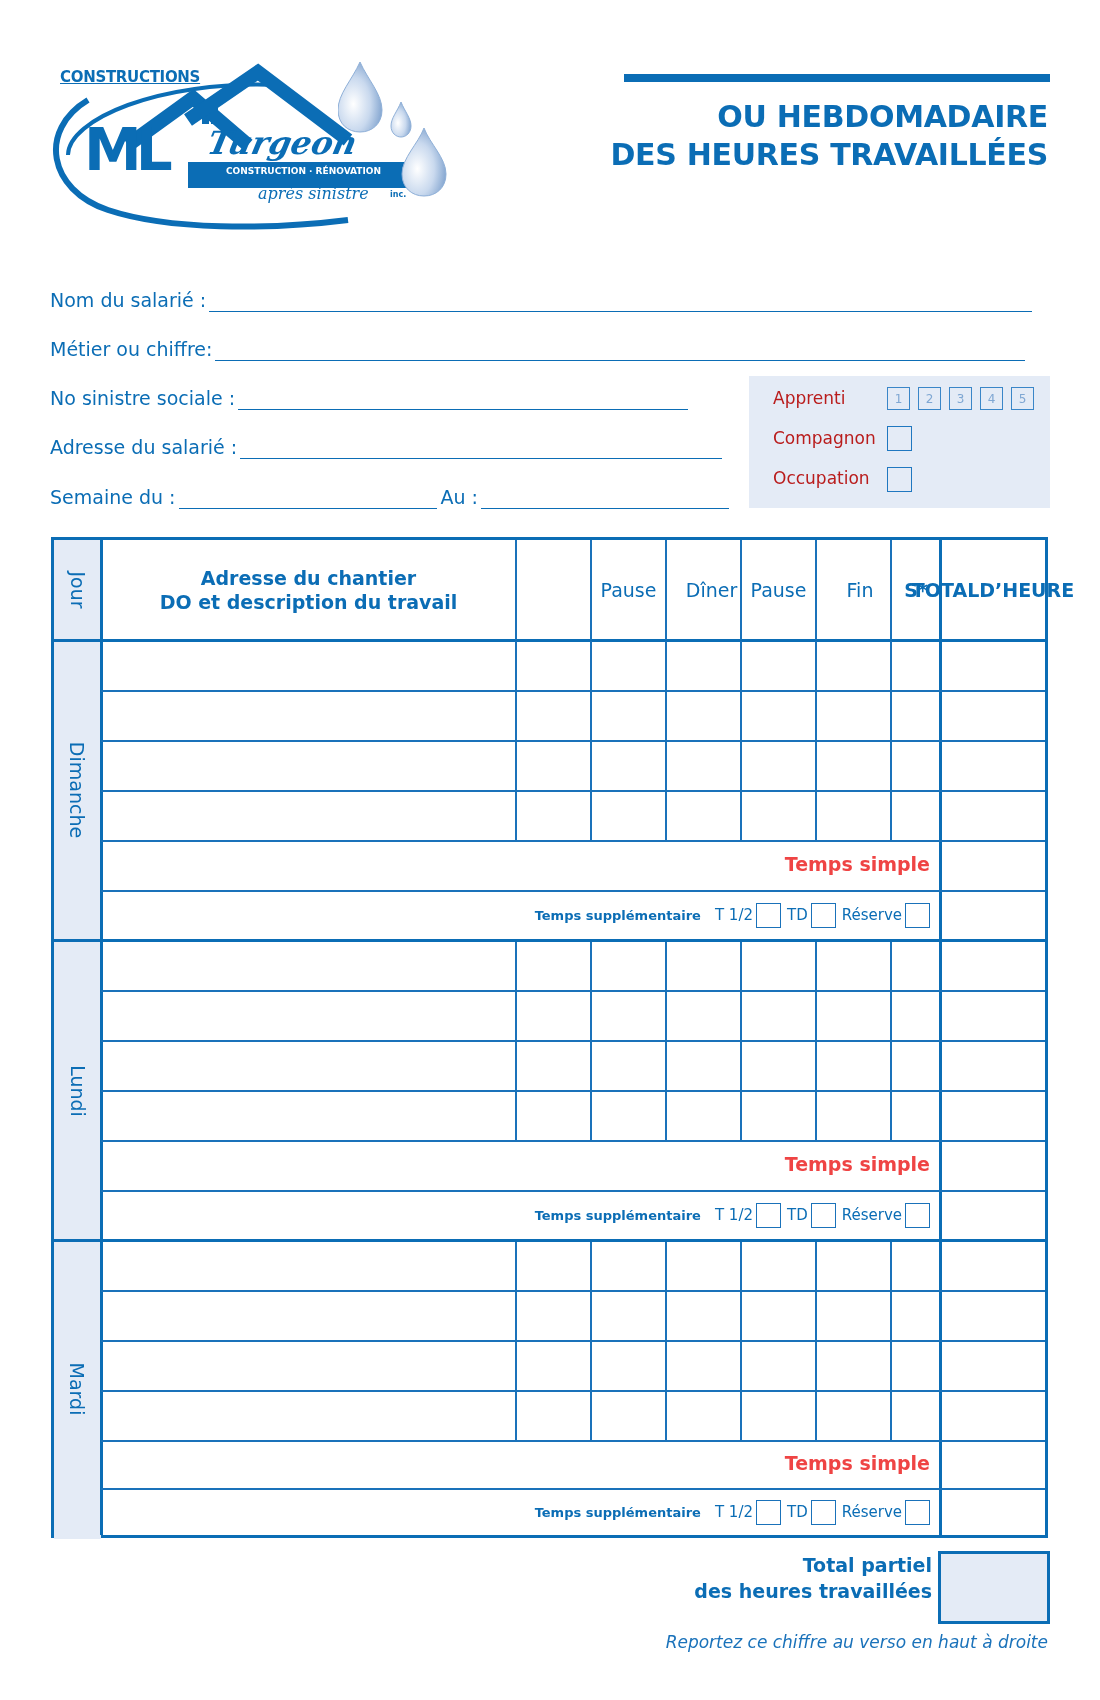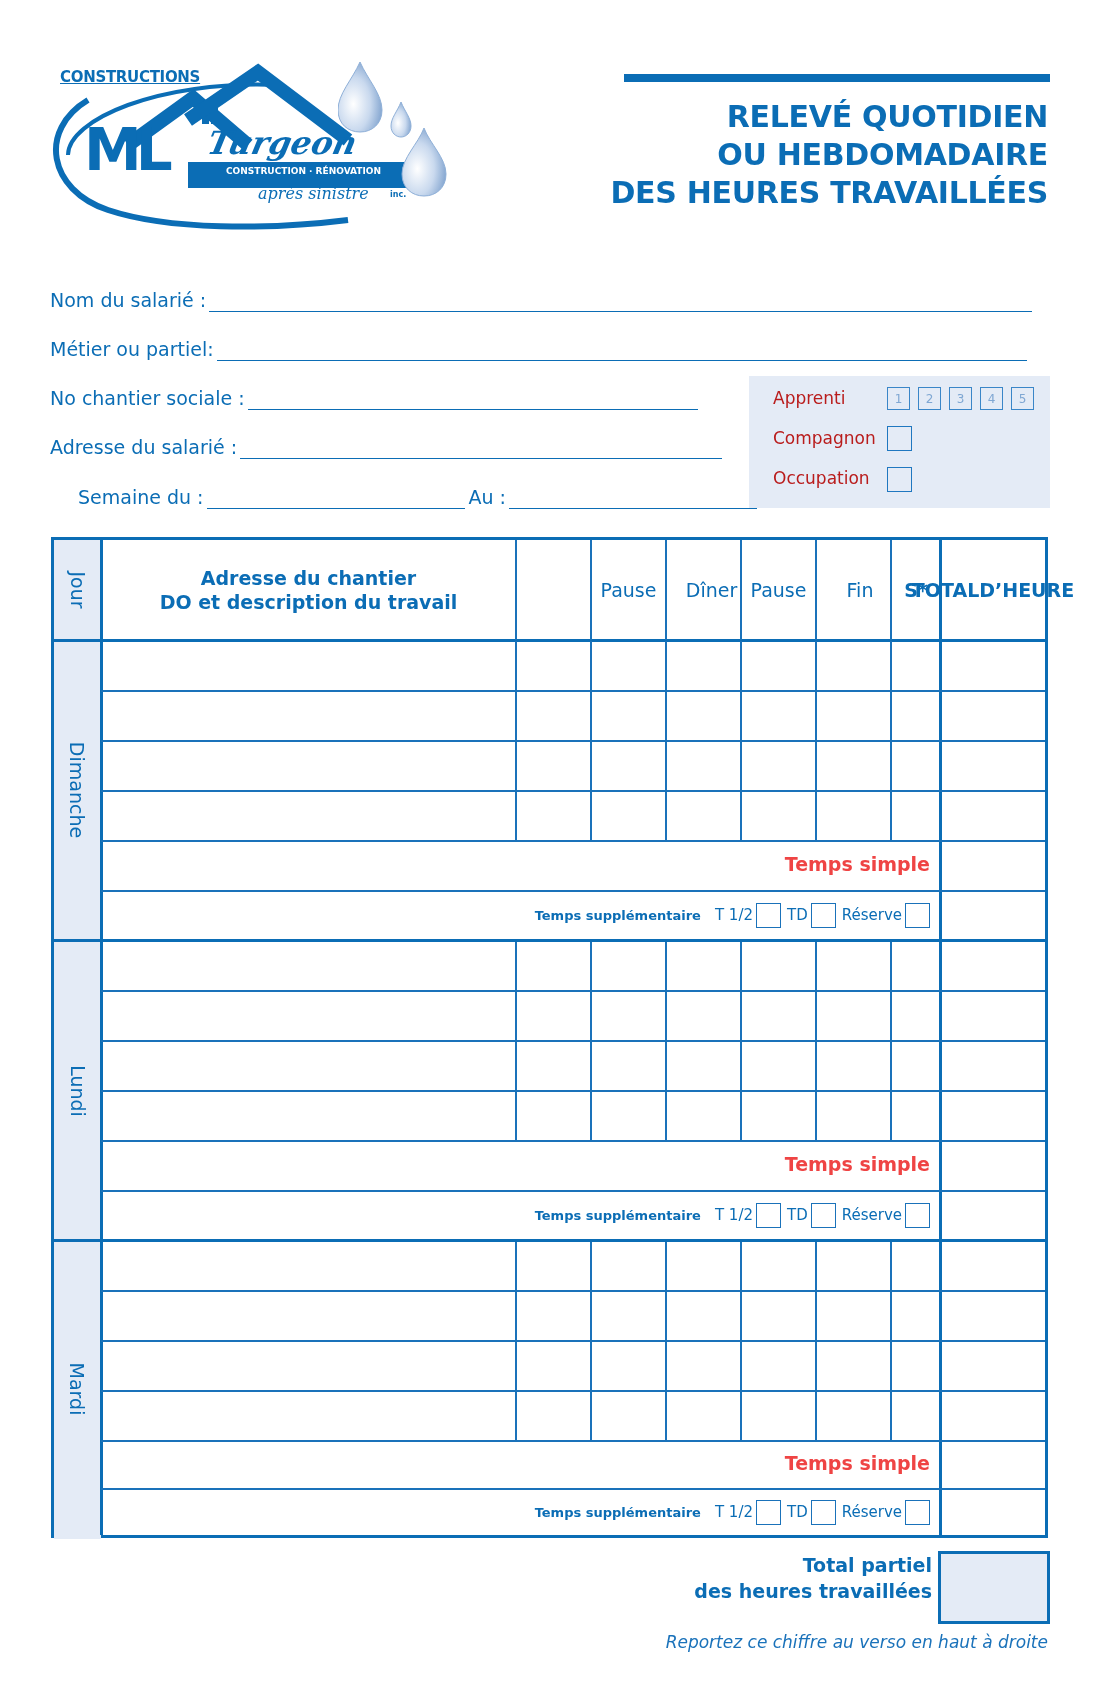--- a/index.html
+++ b/index.html
@@ -91,42 +91,41 @@
       </radialGradient>
     </defs>
     <path d="M 22 2 C 30 20, 44 34, 44 50 C 44 64, 34 72, 22 72 C 10 72, 0 64, 0 50 C 0 34, 14 20, 22 2 Z" fill="url(#dropg)" stroke="#8fb0d8" stroke-width="1"></path>
     <path d="M 63 42 C 67 52, 73 58, 73 66 C 73 73, 68 77, 63 77 C 58 77, 53 73, 53 66 C 53 58, 59 52, 63 42 Z" fill="url(#dropg)" stroke="#8fb0d8" stroke-width="1"></path>
     <path d="M 86 68 C 92 84, 108 98, 108 114 C 108 128, 98 136, 86 136 C 74 136, 64 128, 64 114 C 64 98, 80 84, 86 68 Z" fill="url(#dropg)" stroke="#8fb0d8" stroke-width="1"></path>
   </svg>
 </div>
 
 <div id="title-bar" class="abs"></div>
 <div id="title" class="abs">
-  <div>RELEVÉ QUOTIDIEN</div>
   <div>OU HEBDOMADAIRE</div>
   <div>DES HEURES TRAVAILLÉES</div>
 </div>
 
 <div class="field" style="top:282px;">
   <span class="lbl">Nom du salarié :</span>
   <span class="line" style="width:823px;"></span>
 </div>
 <div class="field" style="top:331px;">
-  <span class="lbl">Métier ou partiel:</span>
+  <span class="lbl">Métier ou chiffre:</span>
   <span class="line" style="width:810px;"></span>
 </div>
 <div class="field" style="top:380px;">
-  <span class="lbl">No chantier sociale :</span>
+  <span class="lbl">No sinistre sociale :</span>
   <span class="line" style="width:450px;"></span>
 </div>
 <div class="field" style="top:429px;">
   <span class="lbl">Adresse du salarié :</span>
   <span class="line" style="width:482px;"></span>
 </div>
-<div class="field" style="top:479px;margin-left:28px;">
+<div class="field" style="top:479px;">
   <span class="lbl">Semaine du :</span>
   <span class="line" style="width:258px;"></span>
   <span class="lbl" style="margin-left:4px;">Au :</span>
   <span class="line" style="width:248px;"></span>
 </div>
 
 <div id="qual" class="abs">
   <div class="qlabel" style="top:12px;">Apprenti</div>
   <div class="qbox" style="left:138px; top:11px;">1</div>
   <div class="qbox" style="left:169px; top:11px;">2</div>

